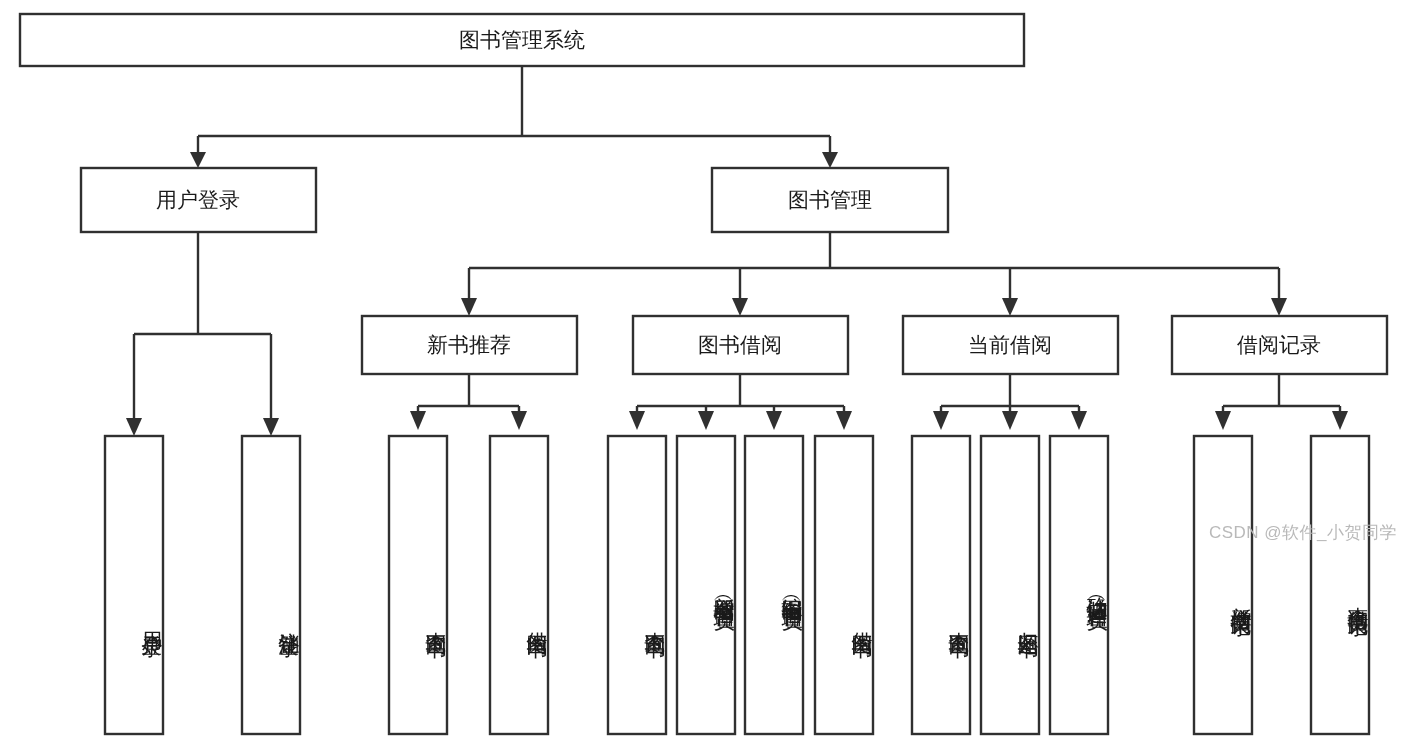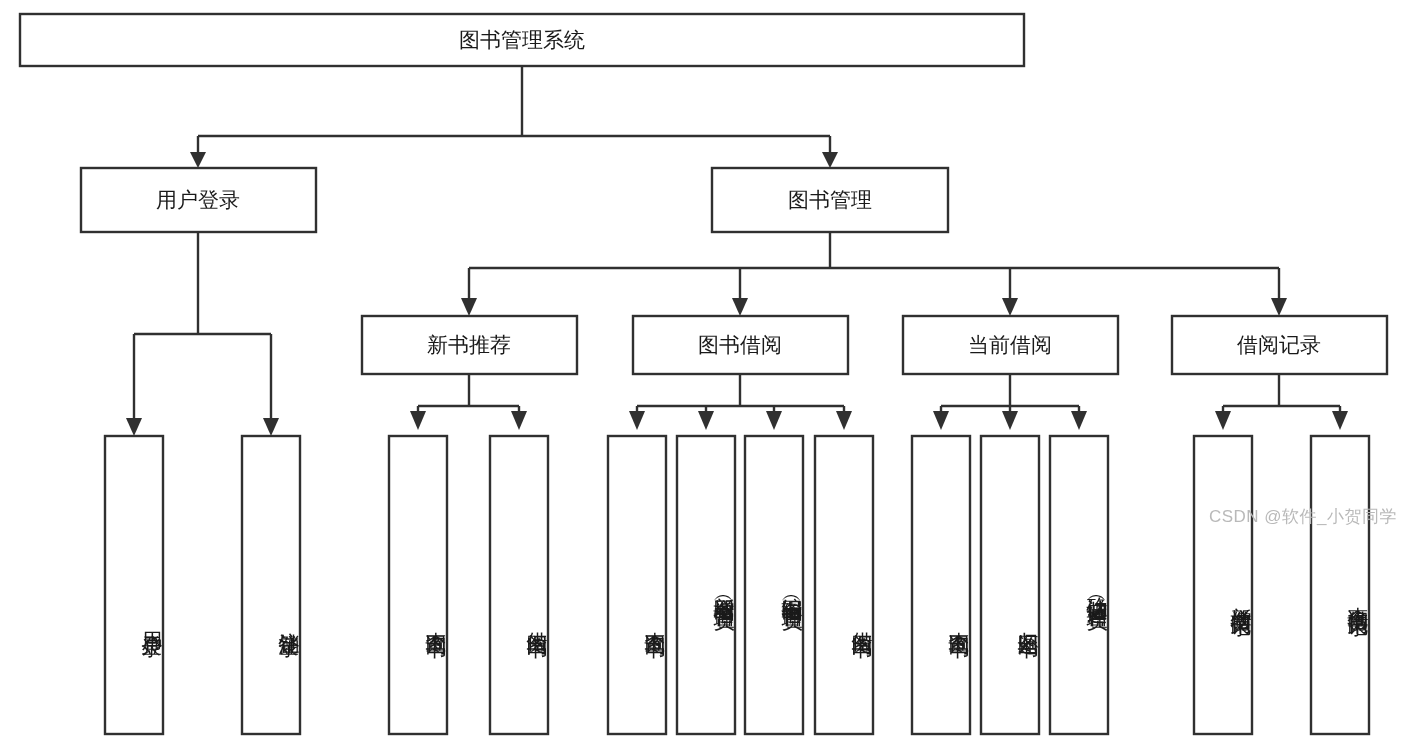--- a/index.html
+++ b/index.html
@@ -63,21 +63,21 @@
     text-align: center;
     white-space: nowrap;
     pointer-events: none;
     display: flex;
     align-items: flex-start;
     justify-content: center;
   }
   .watermark {
     position: absolute;
     right: 8px;
-    bottom: 18px;
+    bottom: 2px;
     font-family: "Liberation Sans", "DejaVu Sans", sans-serif;
     font-size: 17px;
     color: #b9b9b9;
     white-space: nowrap;
     letter-spacing: 0.5px;
   }
 </style>
 </head>
 <body>
 

